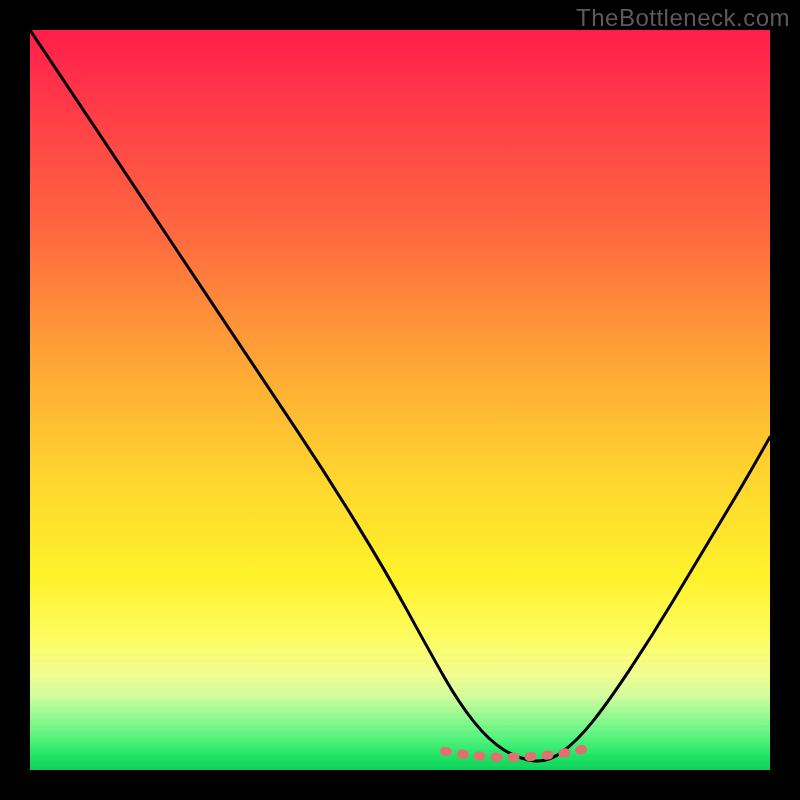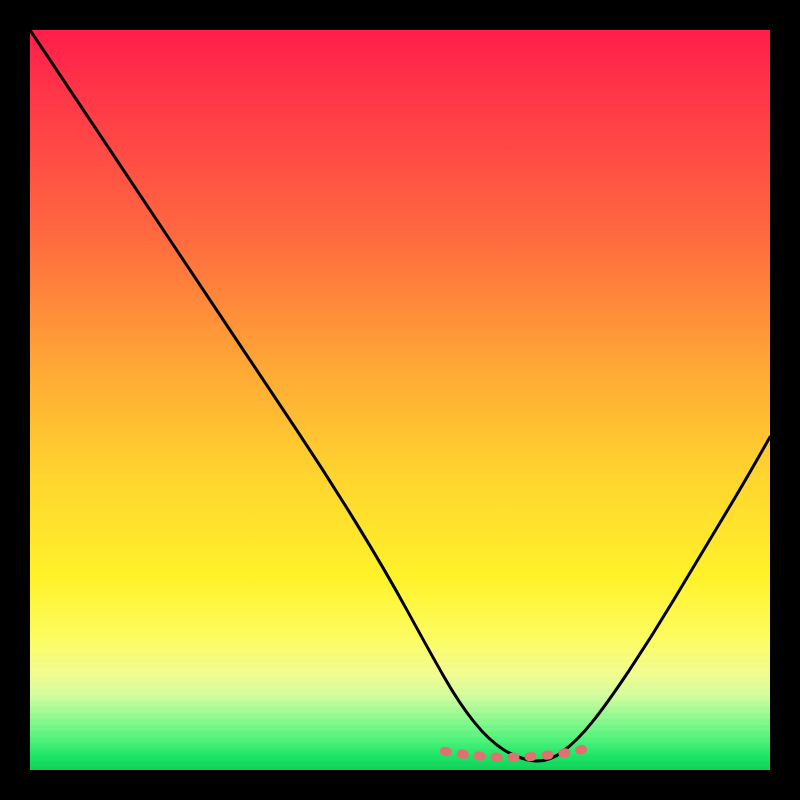--- a/index.html
+++ b/index.html
@@ -94,20 +94,21 @@
     stroke-linecap: round;
     stroke-linejoin: round;
     stroke-dasharray: 3 14;
   }
 </style>
 </head>
 <body>
 
 <div class="frame">
 
+  <div class="watermark">TheBottleneck.com</div>
 
   <div class="plot-area">
     <div class="grad"></div>
     <div class="bands"></div>
 
     <svg class="curve" viewBox="0 0 740 740">
       <path id="curve-path" class="curve-path" d="M 0 0 Q 0 0 29.6 44.39999999999998 Q 59.2 88.79999999999995 88.80000000000001 133.2 Q 118.4 177.60000000000002 148 222 Q 177.6 266.4 207.2 310.79999999999995 Q 236.8 355.2 266.4 399.6 Q 296 444 325.6 492.1 Q 355.2 540.2 377.4 580.9000000000001 Q 399.6 621.6 414.4 647.5 Q 429.2 673.4 444 691.9 Q 458.8 710.4 473.6 719.65 Q 488.40000000000003 728.9 503.20000000000005 730.75 Q 518 732.6 532.8 721.5 Q 547.6 710.4 562.4000000000001 691.9 Q 577.2 673.4 599.4000000000001 640.0999999999999 Q 621.6 606.8 643.8 569.8 Q 666 532.8 688.2 495.79999999999995 Q 710.4 458.8 725.2 432.9 T 740 407"></path>
       <path id="marker-path" class="marker-path" d="M 414.40000000000003 721.2 Q 488.4 735.2 562.4 717.2"></path>
     </svg>
   </div>

